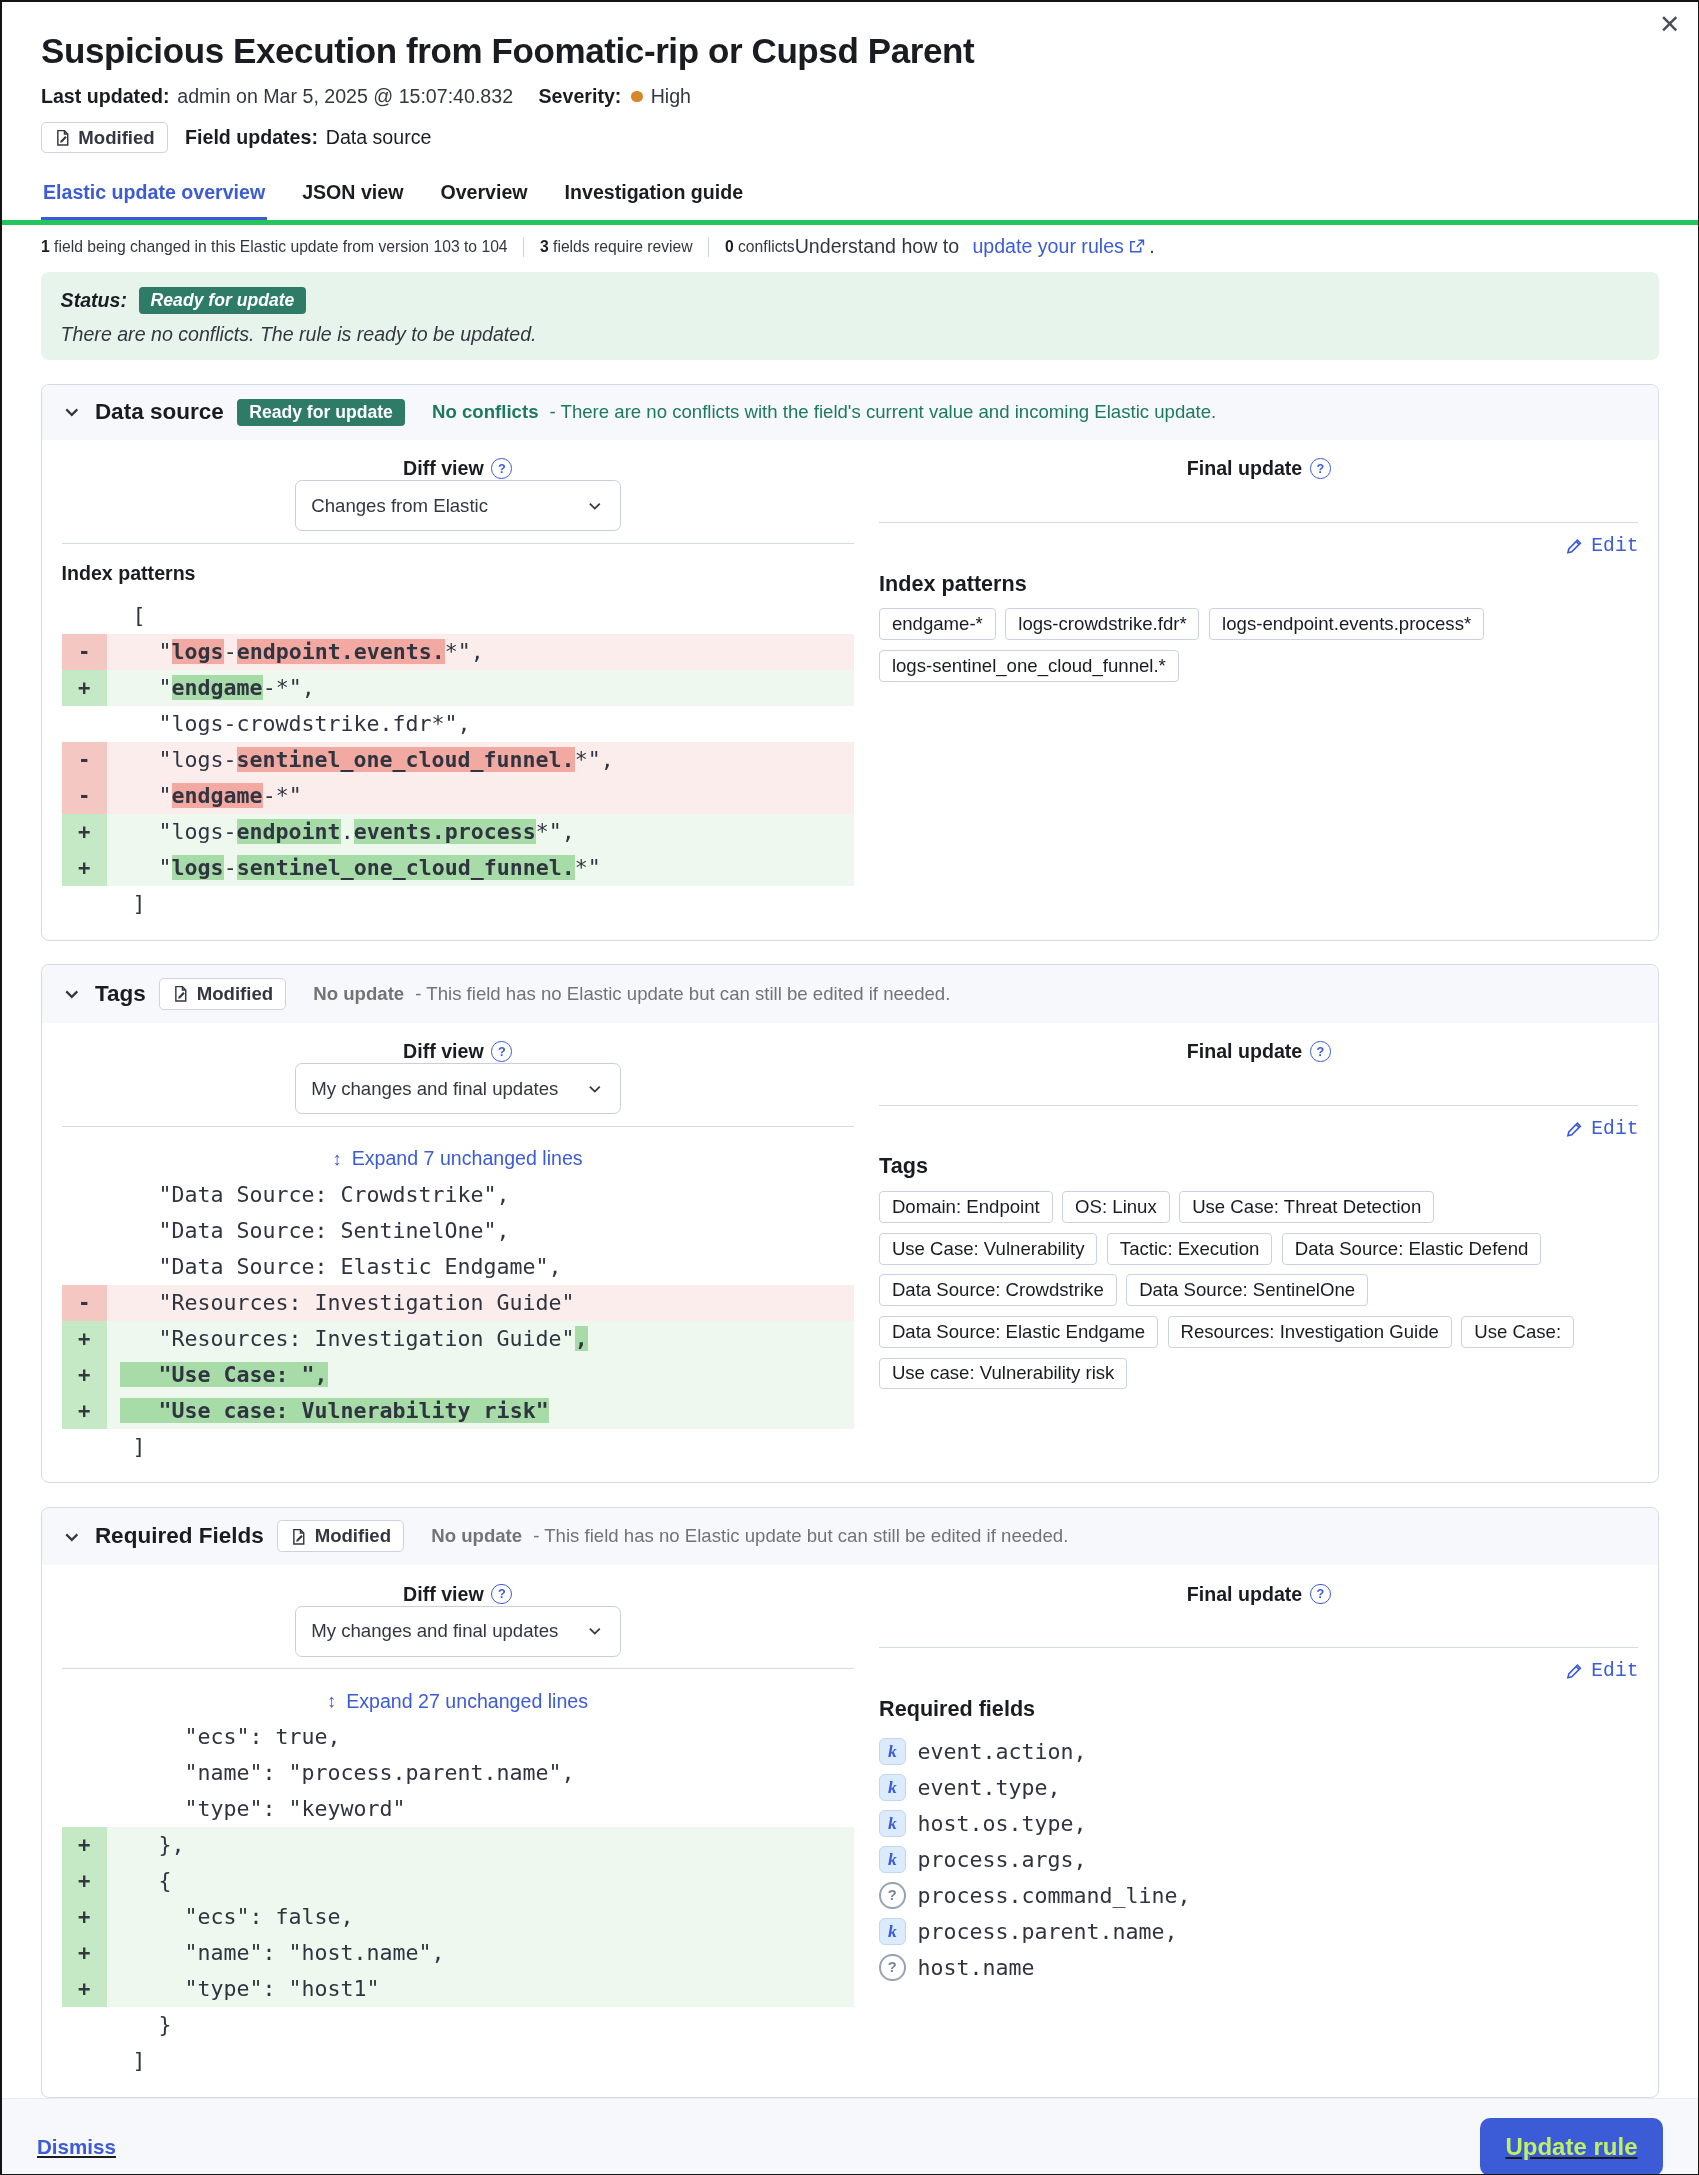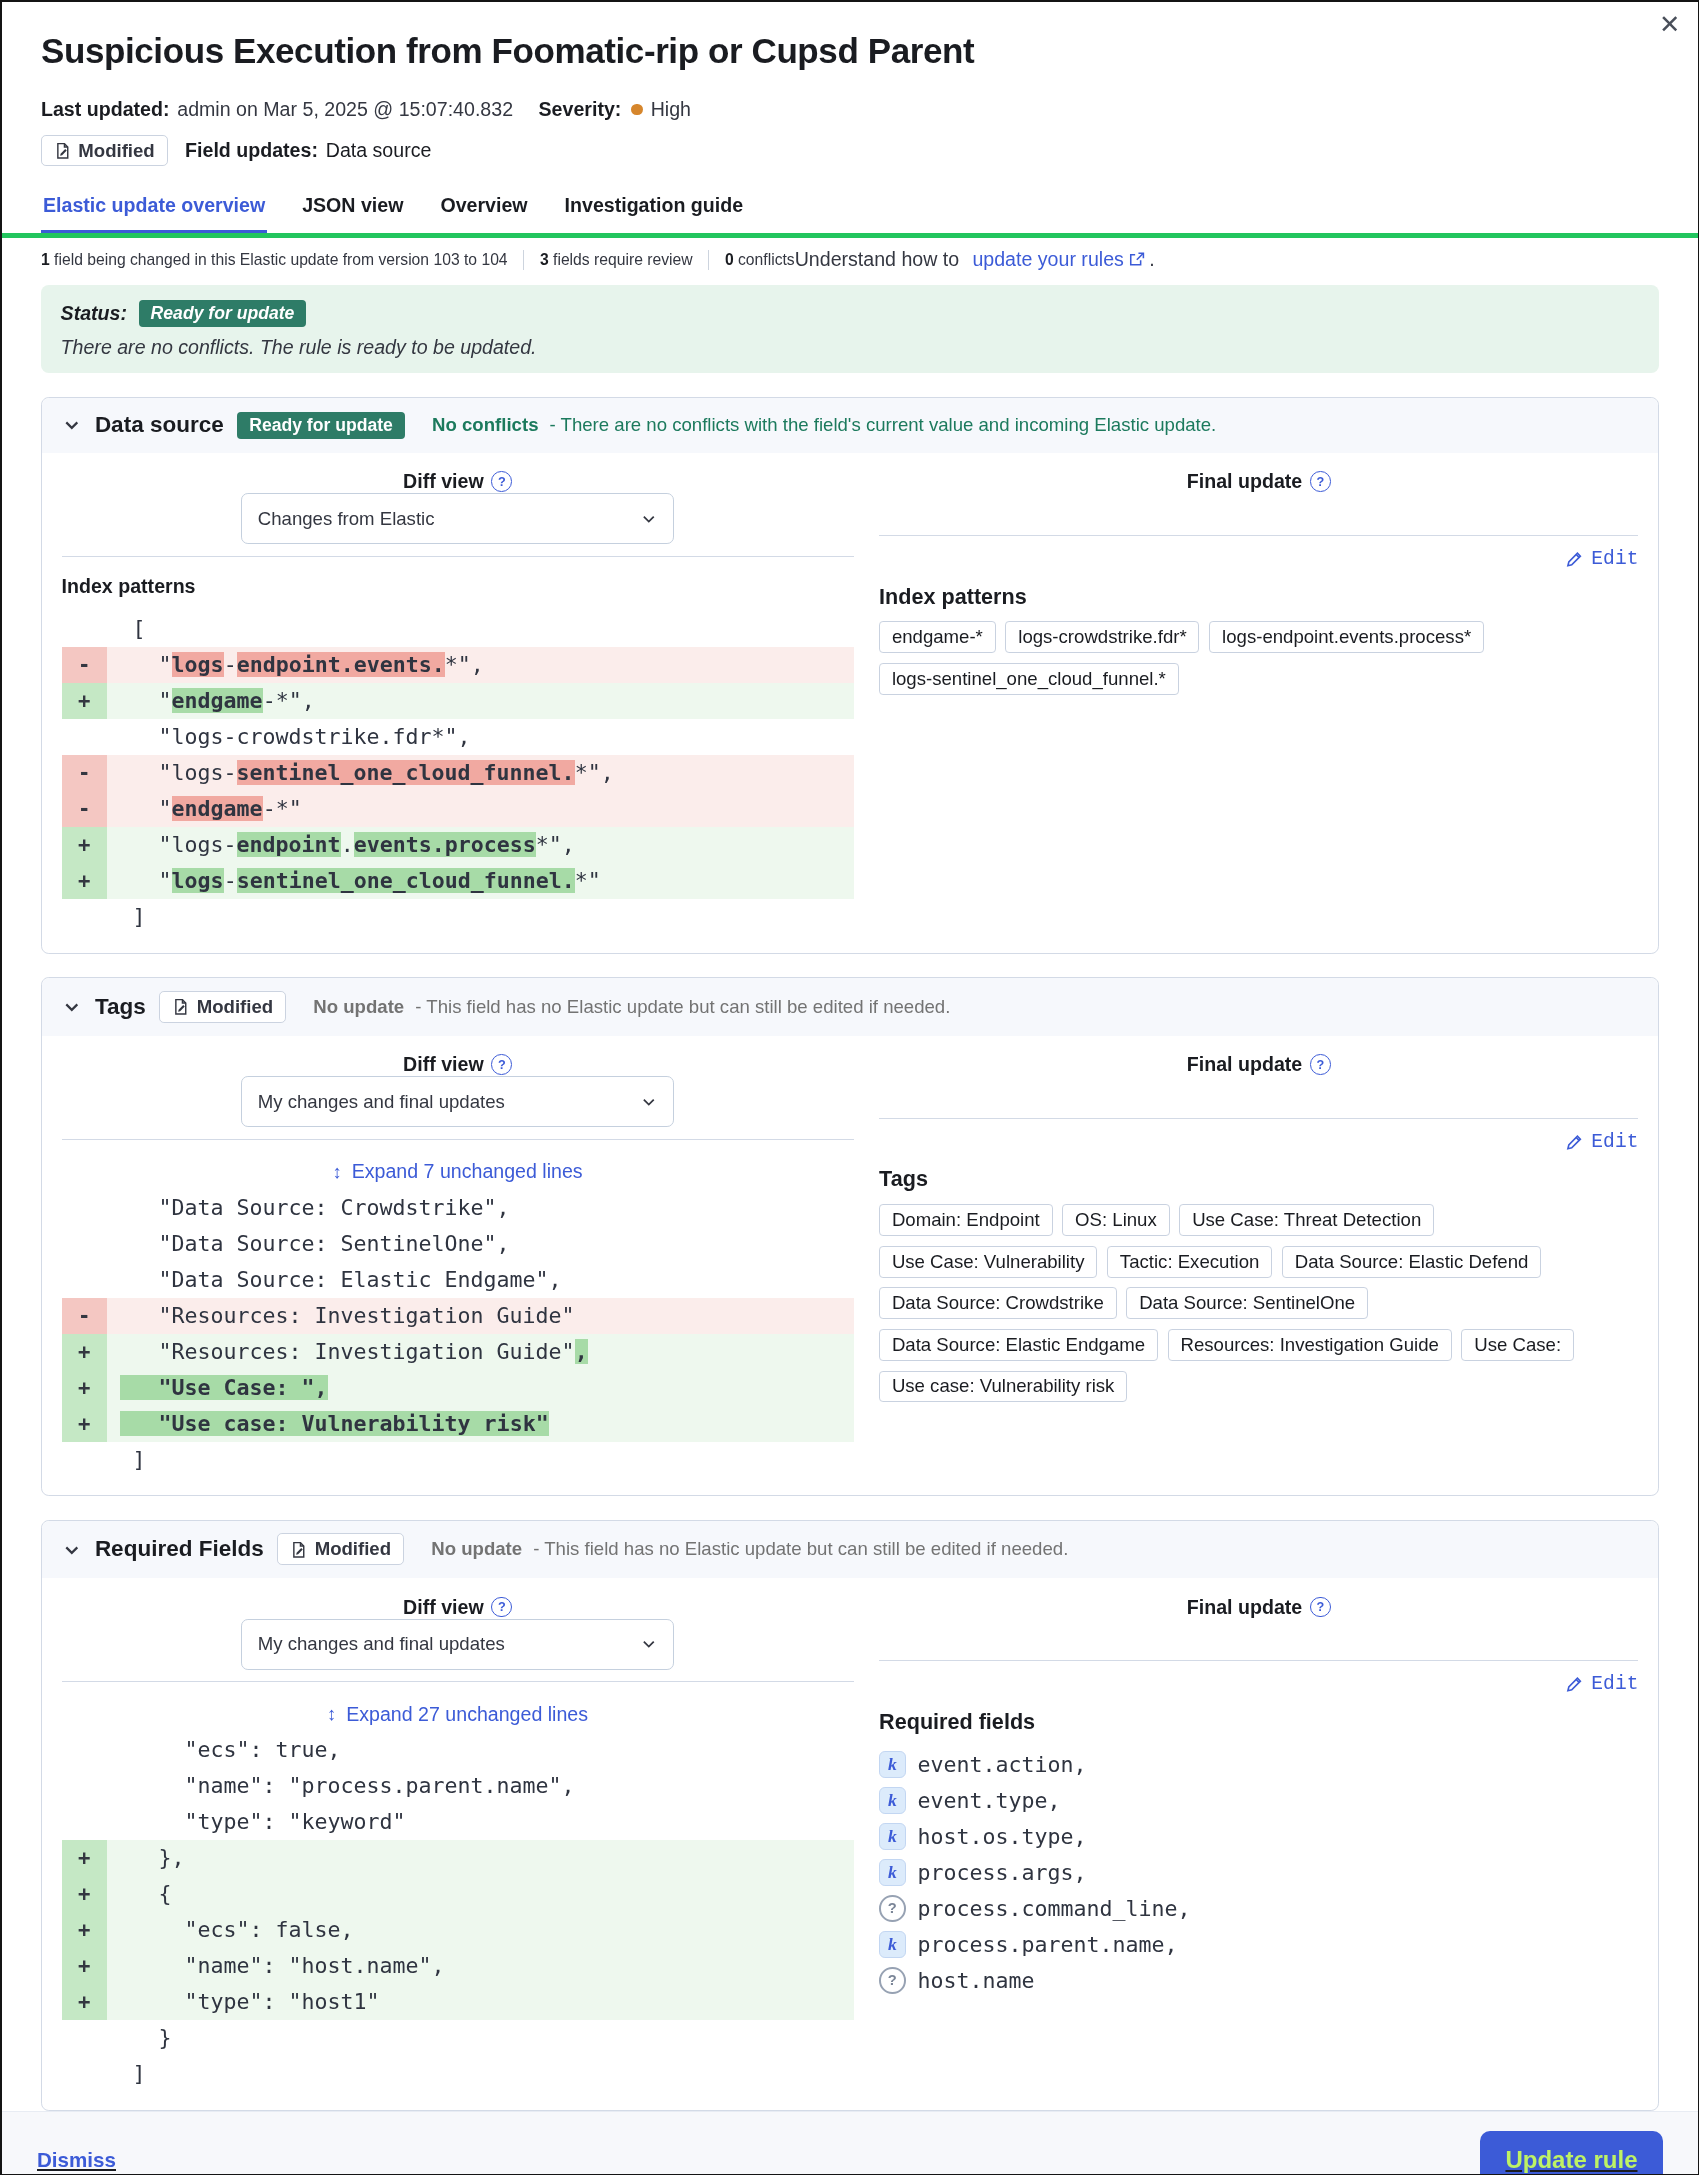--- a/index.html
+++ b/index.html
@@ -6,21 +6,21 @@
   html,body { background:#fff; }
   body { font-family:"Liberation Sans", sans-serif; color:#1A1C21; }
   .flyout { position:relative; width:1700px; height:2176px; border:2px solid #141414;
             background:#fff; display:flex; flex-direction:column; overflow:hidden; }
 
   
   .hdr { padding:29px 39px 0; position:relative; }
   .close-x { position:absolute; top:9.8px; right:17.6px; font-size:25.5px; line-height:1;
              color:#494f5a; cursor:pointer; background:none; border:none; font-family:inherit; }
   h1.title { font-size:35px; font-weight:700; letter-spacing:-0.4px; color:#1A1C21; }
-  .meta { display:flex; align-items:center; margin-top:27px; font-size:19.6px; color:#343741; }
+  .meta { display:flex; align-items:center; margin-top:14px; font-size:19.6px; color:#343741; }
   .meta b { color:#1A1C21; margin-right:7.8px; }
   .sev-label { margin-left:25.5px; }
   .sev-dot { width:11.8px; height:11.8px; border-radius:50%; background:#D6862C; display:inline-block; margin:0 7.8px 0 2px; }
   .mod-row { display:flex; align-items:center; margin-top:13.7px; font-size:19.6px; }
   .badge-outline { display:inline-flex; align-items:center; gap:6.9px; border:1px solid #CBD3E0;
                    border-radius:4.9px; background:#fff; padding:3.9px 11.8px; font-size:18.6px; font-weight:600; color:#343741; }
   .badge-outline svg { flex:none; }
   .fu-label { font-weight:700; margin-left:17.6px; margin-right:7.8px; }
 
   
@@ -54,21 +54,21 @@
   .hd-status b { margin-right:5.9px; }
   .green-text { color:#1C7A5D; }
   .dark-text { color:#737373; }
   .panel-body { display:flex; gap:25.5px; padding:17.6px 19.6px; }
   .col-left { width:792px; flex:none; }
   .col-right { flex:1; min-width:0; }
   .col-head { display:flex; align-items:center; justify-content:space-between; min-height:53px;flex-direction:column; }
   .lbl { font-size:19.6px; font-weight:700; color:#1A1C21; display:inline-flex; align-items:center; gap:7.8px; }
   .help { width:20.6px; height:20.6px; border:1.6px solid #3C5BD7; border-radius:50%; color:#3C5BD7;
           font-size:12.7px; font-weight:700; display:inline-flex; align-items:center; justify-content:center; cursor:pointer; }
-  .select { width:433px; height:51px; border:1px solid #C5D0DE; border-radius:6.9px; background:#fff;
+  .select { width:326px; height:51px; border:1px solid #C5D0DE; border-radius:6.9px; background:#fff;
             display:flex; align-items:center; justify-content:space-between; padding:0 15.7px;
             font-size:18.6px; color:#343741; cursor:pointer; }
   .rule { border-top:1px solid #D3DAE6; margin-top:11.8px; }
   .edit-row { display:flex; justify-content:flex-end; margin-top:11.8px; }
   .edit-link { display:inline-flex; align-items:center; gap:7.8px; color:#3C5BD7; font-size:19.6px; cursor:pointer;font-family:Liberation Mono, monospace; }
   .sub-heading { font-size:21.6px; font-weight:700; color:#1A1C21; margin:13.7px 0 11.8px; }
   .left-sublabel { font-size:19.6px; font-weight:700; color:#1A1C21; margin:17.6px 0 9.8px; }
 
   
   .diff { margin-top:13.7px; }

